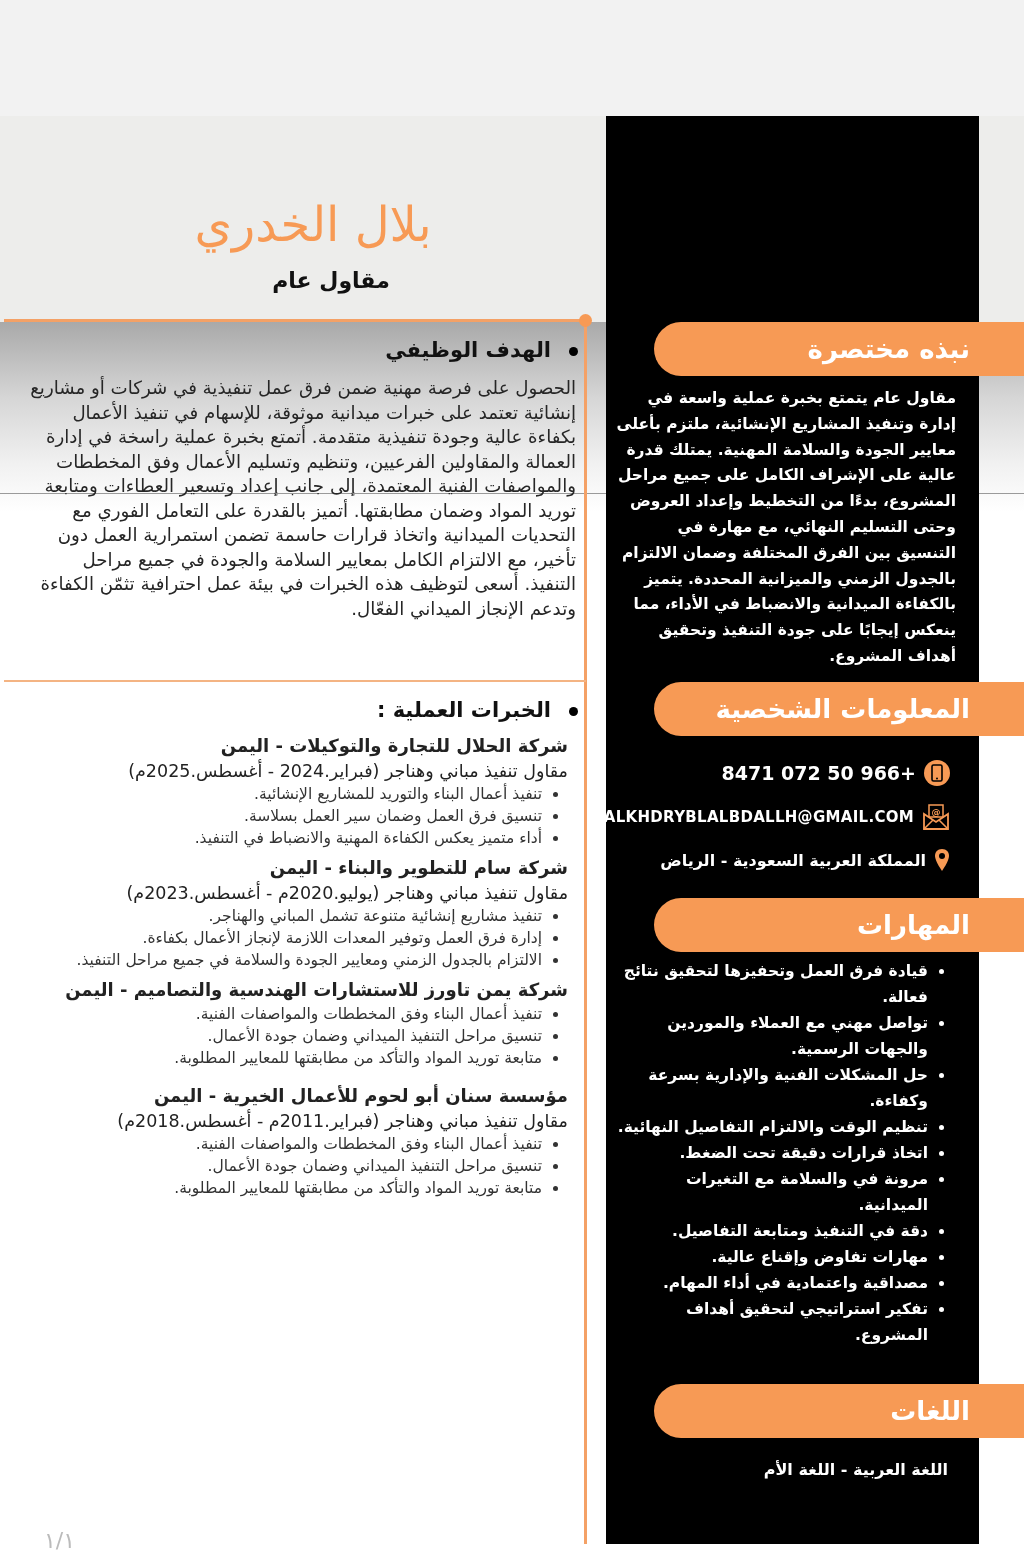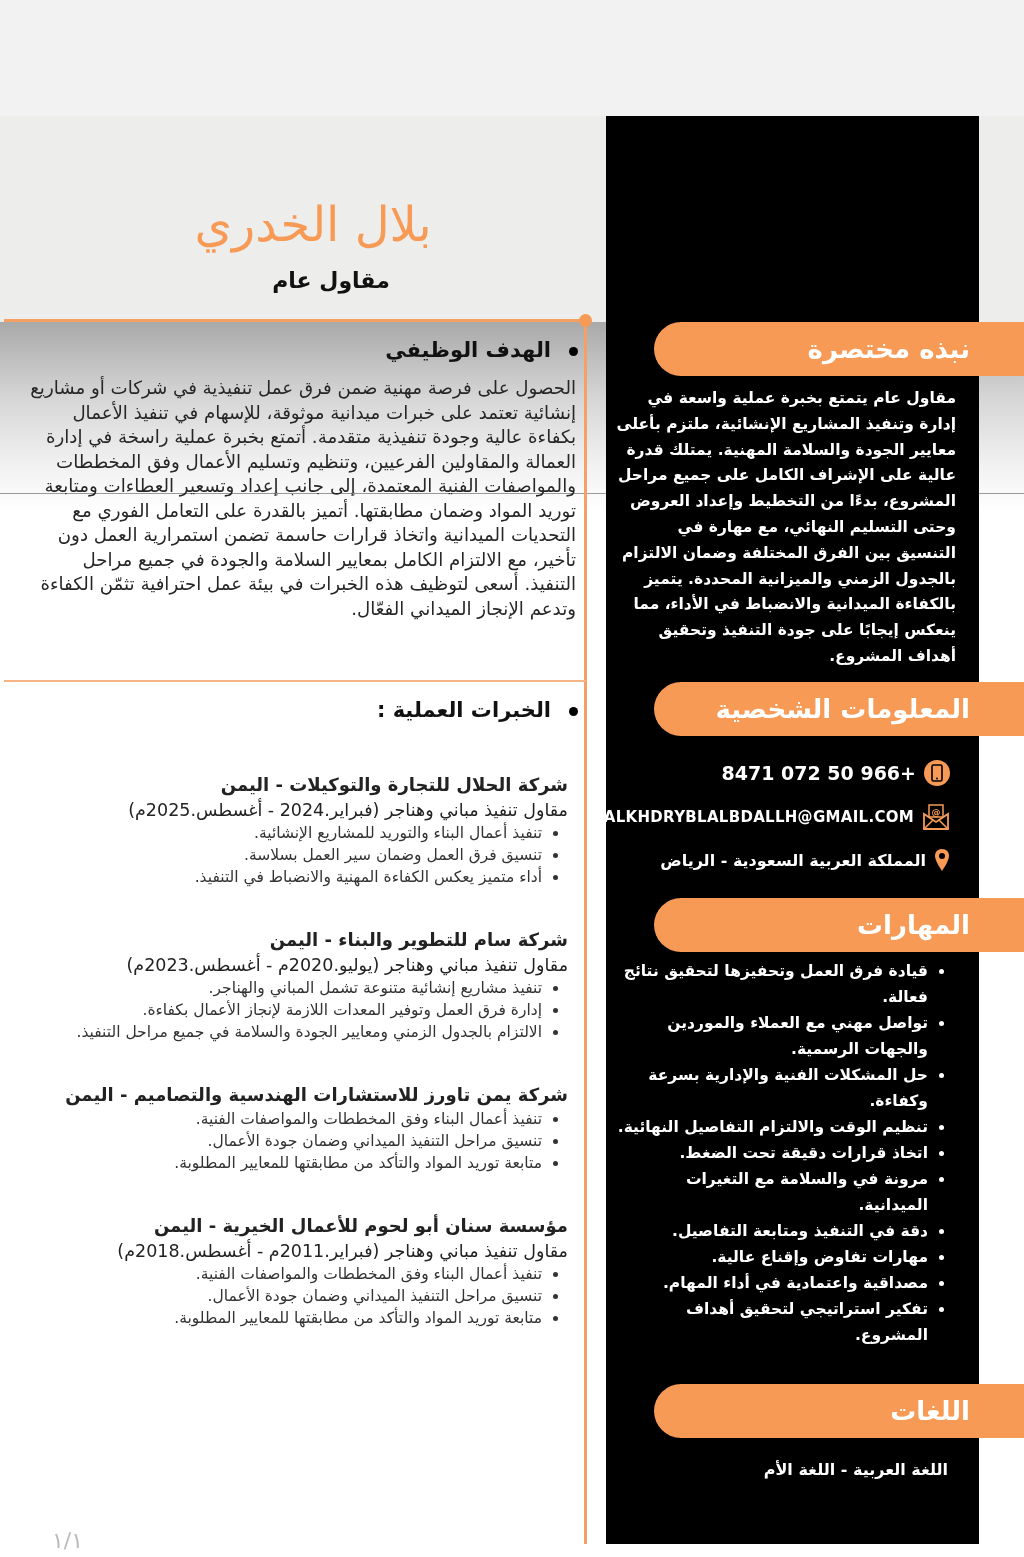--- a/index.html
+++ b/index.html
@@ -43,24 +43,24 @@
   .skills ul, .exp ul { margin:0; padding-right:26px; }
   .skills li { margin:0; }
   .lang { right:76px; top:1460px; font-size:16px; }
 
   .main { position:absolute; direction:rtl; text-align:right; color:#222; }
   .h-bullet { font-size:21px; font-weight:bold; color:#111; }
   .h-bullet .dot { display:inline-block; width:9px; height:9px; border-radius:50%; background:#000; margin-left:18px; vertical-align:middle; }
   .objective-text { left:30px; width:546px; top:376px; font-size:18.2px; line-height:24.5px; color:#262626; }
   .exp { left:30px; width:538px; top:733px; }
   .job { margin-bottom:6px; }
-  .job-company { font-size:18px; font-weight:bold; color:#222; line-height:26px;margin-top:39px; }
+  .job-company { font-size:18px; font-weight:bold; color:#222; line-height:26px; }
   .job-role { font-size:17.5px; color:#222; line-height:24px; }
   .job ul li { font-size:15.5px; color:#333; line-height:22px; }
-  .page-num { position:absolute; left:52px; top:1528px; font-size:22px; color:#bbb; }
+  .page-num { position:absolute; left:44px; top:1528px; font-size:22px; color:#bbb; }
 </style>
 </head>
 <body>
 
 <div class="top-strip"></div>
 <div class="header-band"></div>
 <div class="gradient-band"></div>
 <div class="divider-line-mid"></div>
 
 <div class="name">بلال الخدري</div>

